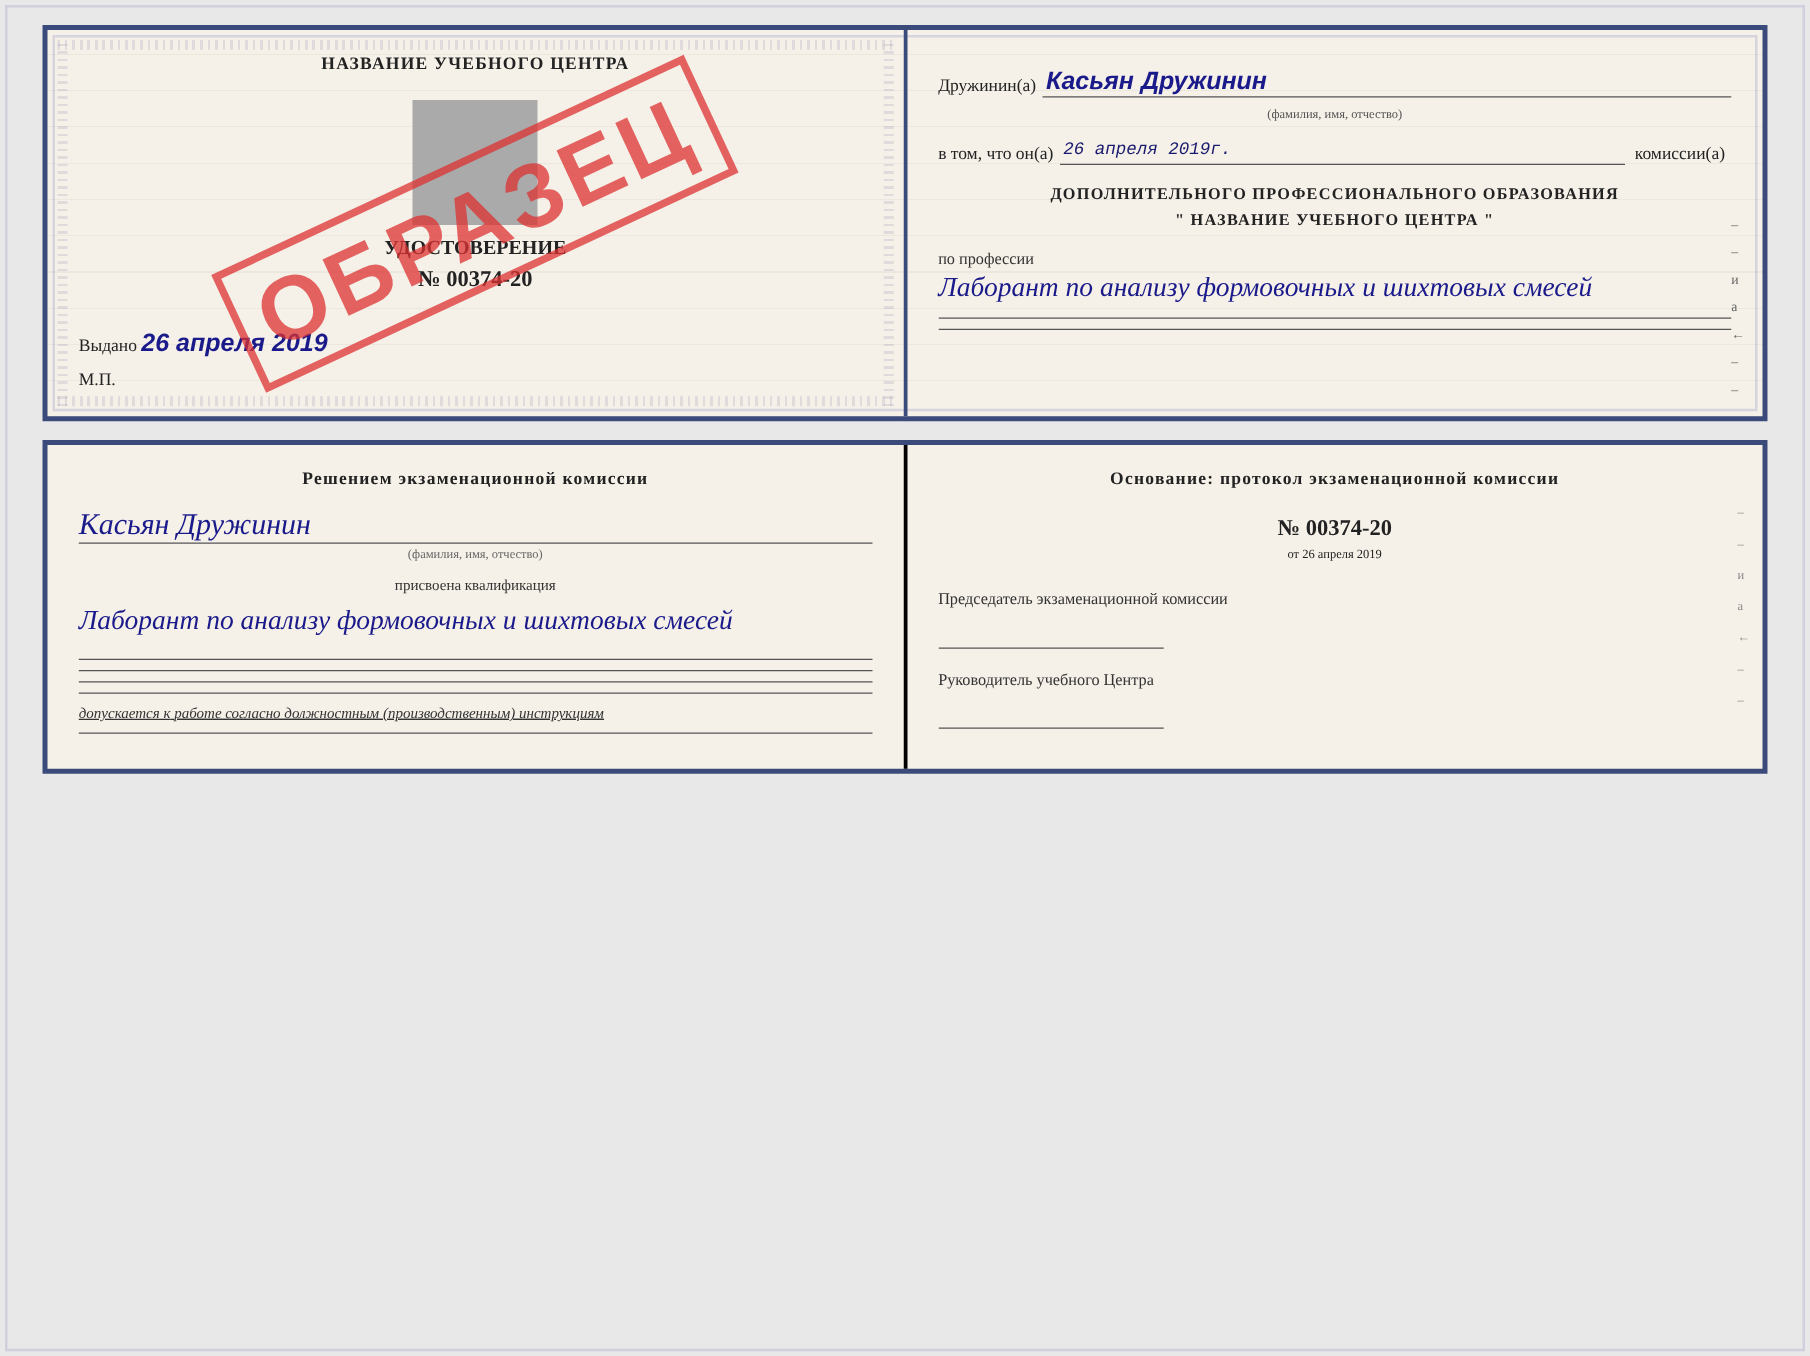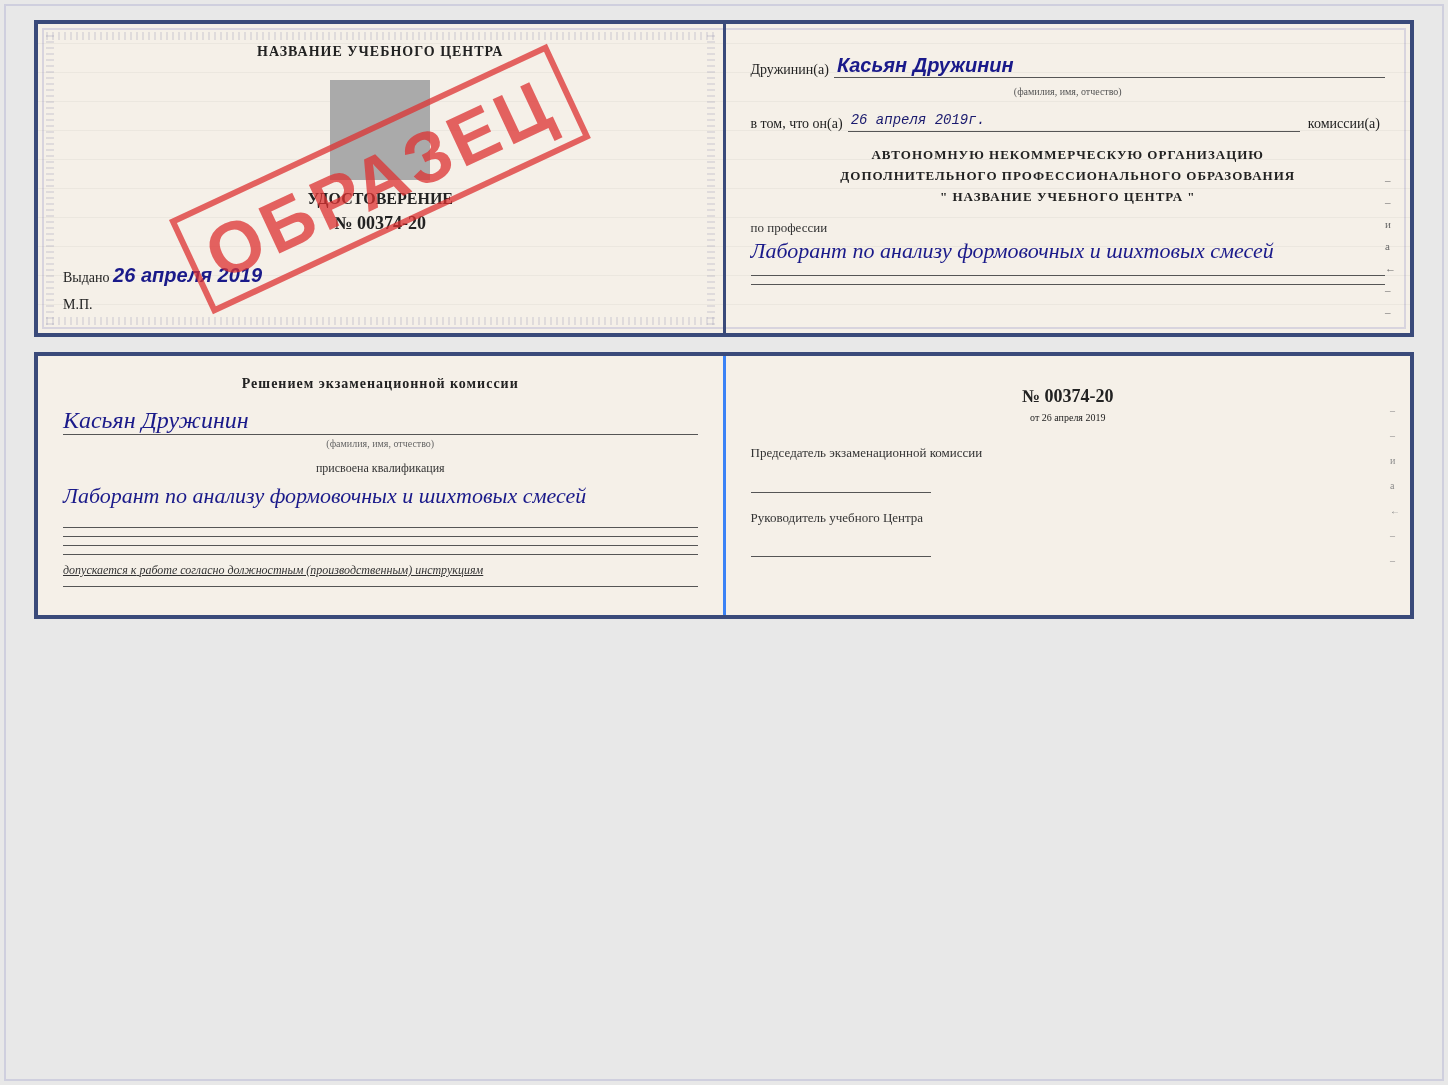--- a/index.html
+++ b/index.html
@@ -232,21 +232,21 @@
       border: 4px solid #3a4a7a;
     }
 
     .bottom-left, .bottom-right {
       flex: 1;
       padding: 20px 25px;
       position: relative;
     }
 
     .bottom-left {
-      border-right: 3px solid #3b82f6;
+      border-right: 3px solid #000000;
     }
 
     .section-title {
       font-size: 14px;
       font-weight: bold;
       text-align: center;
       letter-spacing: 1px;
       margin-bottom: 15px;
       color: #222;
     }
@@ -397,21 +397,20 @@
         </div>
         <div class="small-label">(фамилия, имя, отчество)</div>
 
         <div class="field-row" style="margin-top:15px;">
           <span class="field-label">в том, что он(а)</span>
           <span class="field-value" style="font-style:italic; color:#1a1a6e;">26 апреля 2019г.</span>
           <span class="field-label" style="margin-left:8px;">комиссии(а)</span>
         </div>
 
         <div style="margin-top: 15px;">
-          <div class="centered-text">АВТОНОМНУЮ НЕКОММЕРЧЕСКУЮ ОРГАНИЗАЦИЮ</div>
           <div class="centered-text">ДОПОЛНИТЕЛЬНОГО ПРОФЕССИОНАЛЬНОГО ОБРАЗОВАНИЯ</div>
           <div class="centered-text">"  НАЗВАНИЕ УЧЕБНОГО ЦЕНТРА  "</div>
         </div>
 
         <div style="margin-top:15px;">
           <div class="profession-label">по профессии</div>
           <div class="profession-value">Лаборант по анализу формовочных и шихтовых смесей</div>
           <hr class="line-separator">
           <hr class="line-separator">
         </div>
@@ -448,20 +447,21 @@
       <hr class="line-separator">
 
       <div class="admission-text">
         <span>допускается к</span>
         <span class="admission-underline">работе согласно должностным (производственным) инструкциям</span>
       </div>
       <hr class="line-separator">
     </div>
 
     <div class="bottom-right">
+      <div class="right-content-title">Основание: протокол экзаменационной комиссии</div>
 
       <div class="protocol-number">№ 00374-20</div>
 
       <div class="protocol-date">
         <span>от</span>
         <span>26 апреля 2019</span>
       </div>
 
       <div class="official-block">
         <div>Председатель экзаменационной комиссии</div>

